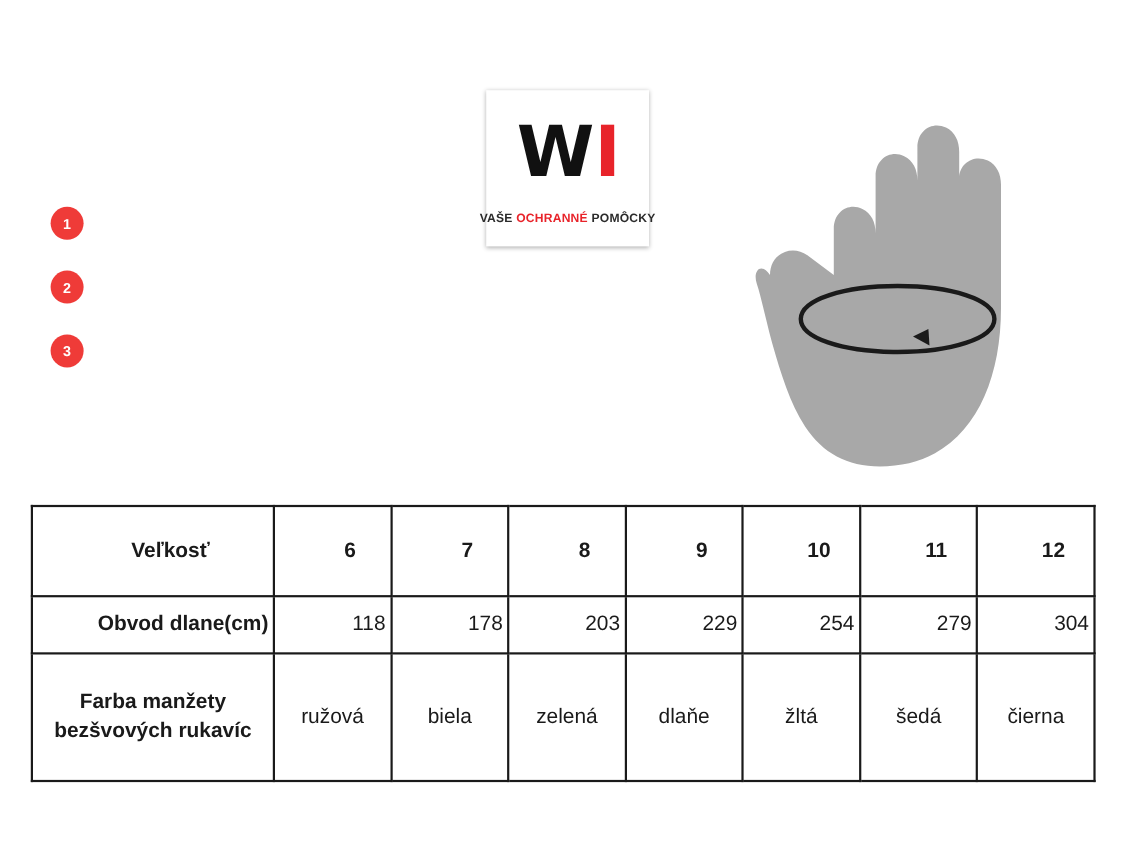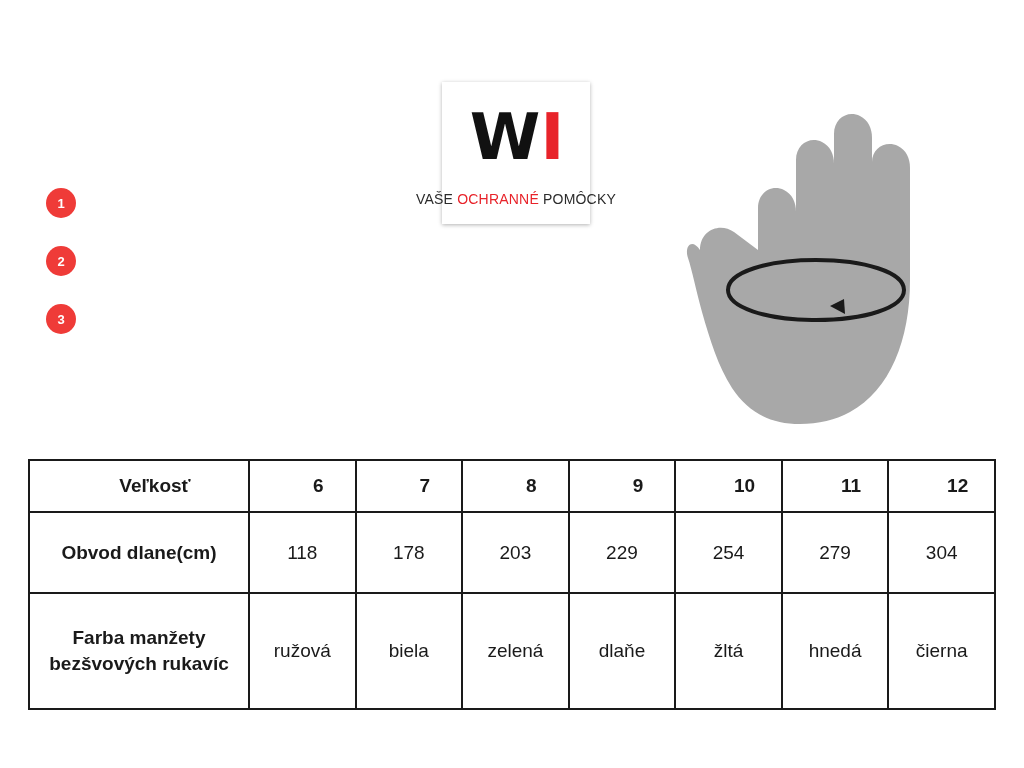--- a/index.html
+++ b/index.html
@@ -38,22 +38,22 @@
     line-height: 1;
     letter-spacing: -2px;
     display: flex;
     align-items: flex-start;
     margin-top: 6px;
   }
   .logo-w { color: #111111; }
   .logo-i { color: #e8232a; margin-left: 2px; }
   .logo-tag {
     margin-top: 22px;
-    font-size: 14px;
-    font-weight: 400;
+    font-size: 11px;
+    font-weight: 700;
     letter-spacing: 0.2px;
     white-space: nowrap;
   }
   .logo-tag .t-dark { color: #2b2b2b; }
   .logo-tag .t-red { color: #e8232a; }
 
   
   .steps {
     position: absolute;
     left: 46px;
@@ -118,22 +118,22 @@
   }
   .size-table th {
     font-weight: 700;
   }
   .col-label { width: 220px; }
   .row-head {
     font-weight: 700;
     font-size: 19px;
     line-height: 1.35;
   }
-  .r1 td, .r1 th { height: 52px; padding-left: 36px; }
-  .r2 td, .r2 th { height: 81px; }
+  .r1 td, .r1 th { height: 82px; padding-left: 36px; }
+  .r2 td, .r2 th { height: 52px; text-align: right; }
   .r3 td, .r3 th { height: 116px; }
 </style>
 </head>
 <body>
 
 <div class="logo-box">
   <div class="logo-mark">
     <span class="logo-w">W</span>
       <span class="logo-i">I</span>
   </div>
@@ -220,17 +220,17 @@
       <td>279</td>
       <td>304</td>
     </tr>
     <tr class="r3">
       <th class="col-label row-head">Farba manžety bezšvových rukavíc</th>
       <td>ružová</td>
       <td>biela</td>
       <td>zelená</td>
       <td>dlaňe</td>
       <td>žltá</td>
-      <td>hnedá</td>
+      <td>šedá</td>
       <td>čierna</td>
     </tr>
   </tbody>
 </table>
 
 </body></html>

